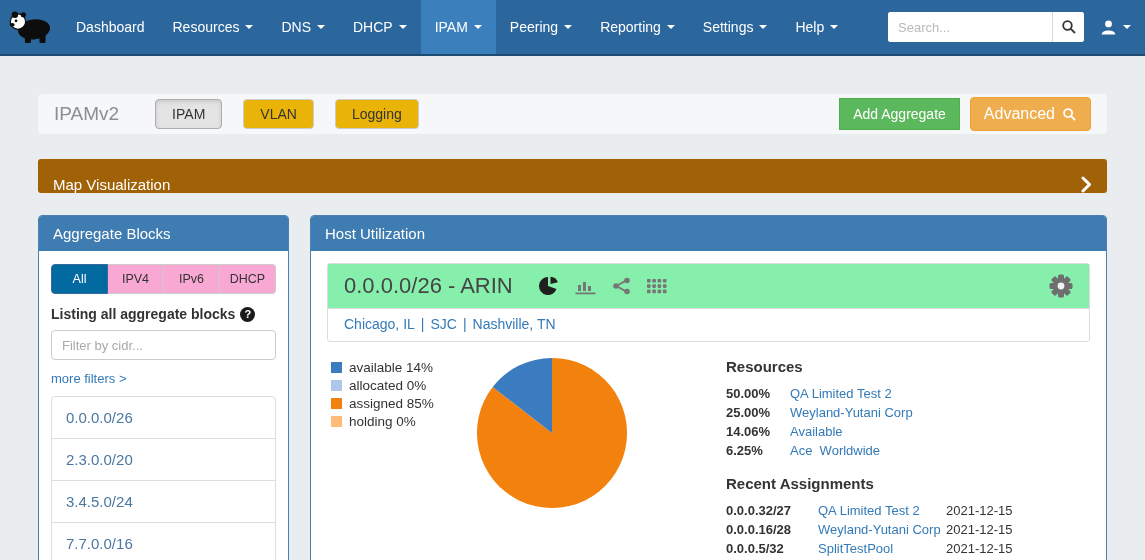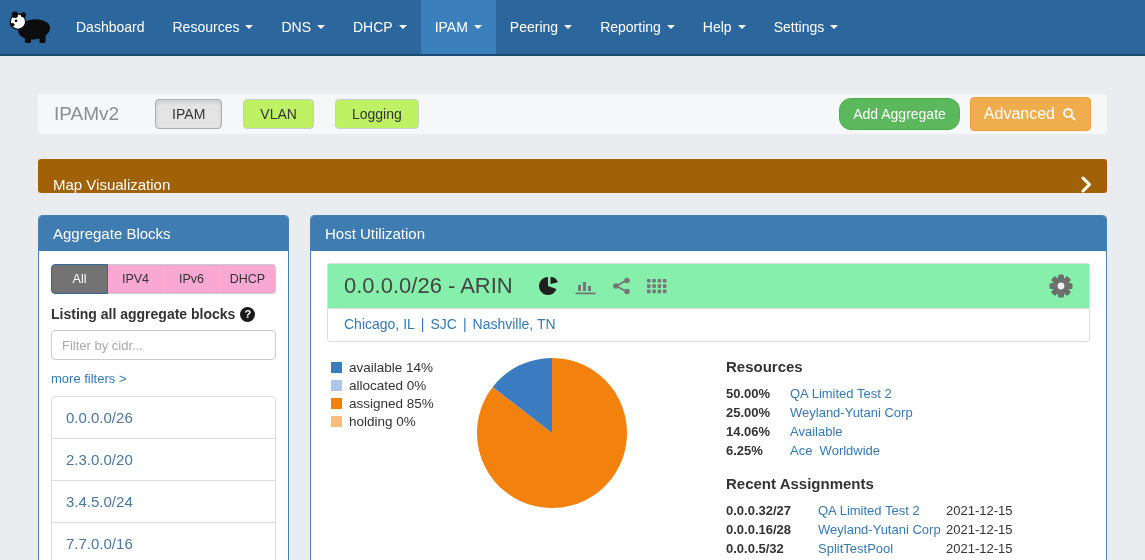--- a/index.html
+++ b/index.html
@@ -28,28 +28,28 @@
   .search-btn { width:32px; background:#fff; border:none; border-left:1px solid #d8d8d8;
                 display:flex; align-items:center; justify-content:center; cursor:pointer; }
   .user-menu { display:flex; align-items:center; margin-left:16px; color:#fff; cursor:pointer; }
 
   
   .page { padding:0 38px; }
 
   .toolbar { margin-top:38px; height:40px; background:#f6f7f8; border-radius:4px;
              display:flex; align-items:center; padding:0 16px; }
   .toolbar-title { font-size:19px; color:#8a8f94; margin-right:36px; }
-  .view-btn { background:#bef264; border:1px solid #ccc; border-radius:4px; color:#333;
+  .view-btn { background:#eab308; border:1px solid #ccc; border-radius:4px; color:#333;
               font-size:14px; padding:6px 16px; margin-right:21px; cursor:pointer;
               font-family:inherit; }
   .view-btn.active { background:#e4e4e4; border-color:#adadad;
                      box-shadow:inset 0 2px 4px rgba(0,0,0,.12); }
   .toolbar-spacer { flex:1; }
   .btn-green { background:#5cb85c; border:1px solid #4cae4c; color:#fff; font-size:14px;
-               padding:7px 13px; border-radius:12px; cursor:pointer; font-family:inherit; }
+               padding:7px 13px; border-radius:0; cursor:pointer; font-family:inherit; }
   .btn-orange { background:#f0ad4e; border:1px solid #eea236; color:#fff; font-size:16px;
                 padding:7px 13px; border-radius:4px; cursor:pointer; margin-left:10px;
                 display:inline-flex; align-items:center; gap:7px; font-family:inherit; }
 
   .map-bar { margin-top:25px; height:34px; background:#a16207; border-radius:3px;
              color:#fff; display:flex; align-items:flex-end; padding:0 15px;
              font-size:15px; cursor:pointer; }
   .map-bar .chev { margin-left:auto; display:flex; align-items:center; }
 
   .columns { margin-top:22px; display:flex; gap:21px; align-items:flex-start; }
@@ -59,21 +59,21 @@
 
   
   .left-panel { width:251px; flex:none; }
   .left-body { padding:13px 12px 0; }
   .filter-tabs { display:flex; width:100%; }
   .ftab { flex:1; background:#f9a8d4; border:1px solid #ccc; border-left-width:0;
           font-size:12.5px; color:#333; padding:7px 0; text-align:center; cursor:pointer;
           font-family:inherit; }
   .ftab:first-child { border-left-width:1px; border-radius:4px 0 0 4px; }
   .ftab:last-child { border-radius:0 4px 4px 0; }
-  .ftab.active { background:#737373; border-color:#36699a; color:#fff; }
+  .ftab.active { background:#0369a1; border-color:#36699a; color:#fff; }
   .listing-label { font-weight:bold; font-size:14px; margin:12px 0 8px; display:flex;
                    align-items:center; gap:5px; }
   .q-icon { width:15px; height:15px; border-radius:50%; background:#1a1a1a; color:#fff;
             font-size:11px; font-weight:bold; display:inline-flex; align-items:center;
             justify-content:center; }
   .filter-input { width:100%; height:30px; border:1px solid #ccc; border-radius:4px;
                   padding:0 10px; font-size:13px; color:#333; font-family:inherit; outline:none; }
   .filter-input::placeholder { color:#aaa; }
   .more-filters { display:inline-block; color:#337ab7; font-size:13px; margin:11px 0 10px; cursor:pointer; }
   .cidr-list { border:1px solid #ddd; border-radius:4px; background:#fff; }
@@ -154,28 +154,46 @@
     </a>
     <a class="nav-item">
       <span>Peering</span>
       <span class="caret"></span>
     </a>
     <a class="nav-item">
       <span>Reporting</span>
       <span class="caret"></span>
     </a>
     <a class="nav-item">
+      <span>Settings</span>
+      <span class="caret"></span>
+    </a>
+    <a class="nav-item">
       <span>Help</span>
       <span class="caret"></span>
     </a>
-    <a class="nav-item">
-      <span>Settings</span>
-      <span class="caret"></span>
-    </a>
   </nav>
+  <div class="nav-right">
+    <div class="search-group">
+      <input type="text" placeholder="Search..." style="">
+      <button class="search-btn">
+        <svg width="16" height="16" viewBox="0 0 16 16">
+          <circle cx="6.5" cy="6.5" r="4.3" fill="none" stroke="#333" stroke-width="1.8"></circle>
+          <line x1="9.8" y1="9.8" x2="14" y2="14" stroke="#333" stroke-width="1.8"></line>
+        </svg>
+      </button>
+    </div>
+    <div class="user-menu">
+      <svg width="17" height="17" viewBox="0 0 18 18">
+        <circle cx="9" cy="5.2" r="3.6" fill="#fff"></circle>
+        <path d="M1.8,16.5 C1.8,10.8 16.2,10.8 16.2,16.5 Z" fill="#fff"></path>
+      </svg>
+      <span class="caret"></span>
+    </div>
+  </div>
 </header>
 
 <div class="page">
 
   <div class="toolbar">
     <span class="toolbar-title">IPAMv2</span>
     <button class="view-btn active">IPAM</button>
     <button class="view-btn">VLAN</button>
     <button class="view-btn">Logging</button>
     <span class="toolbar-spacer"></span>

